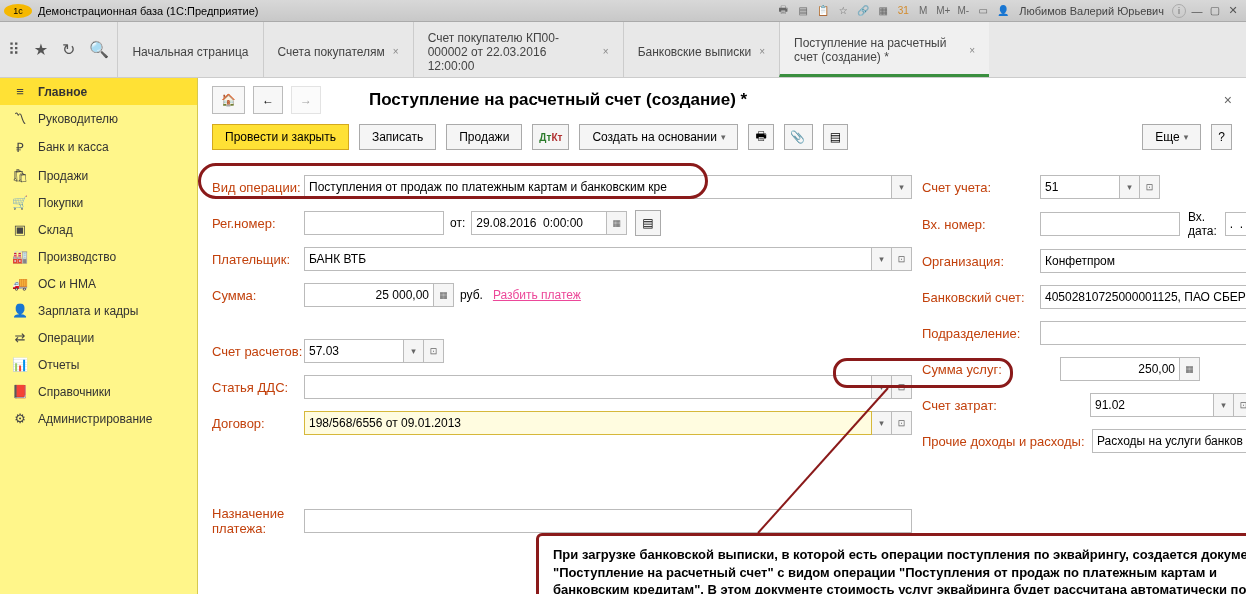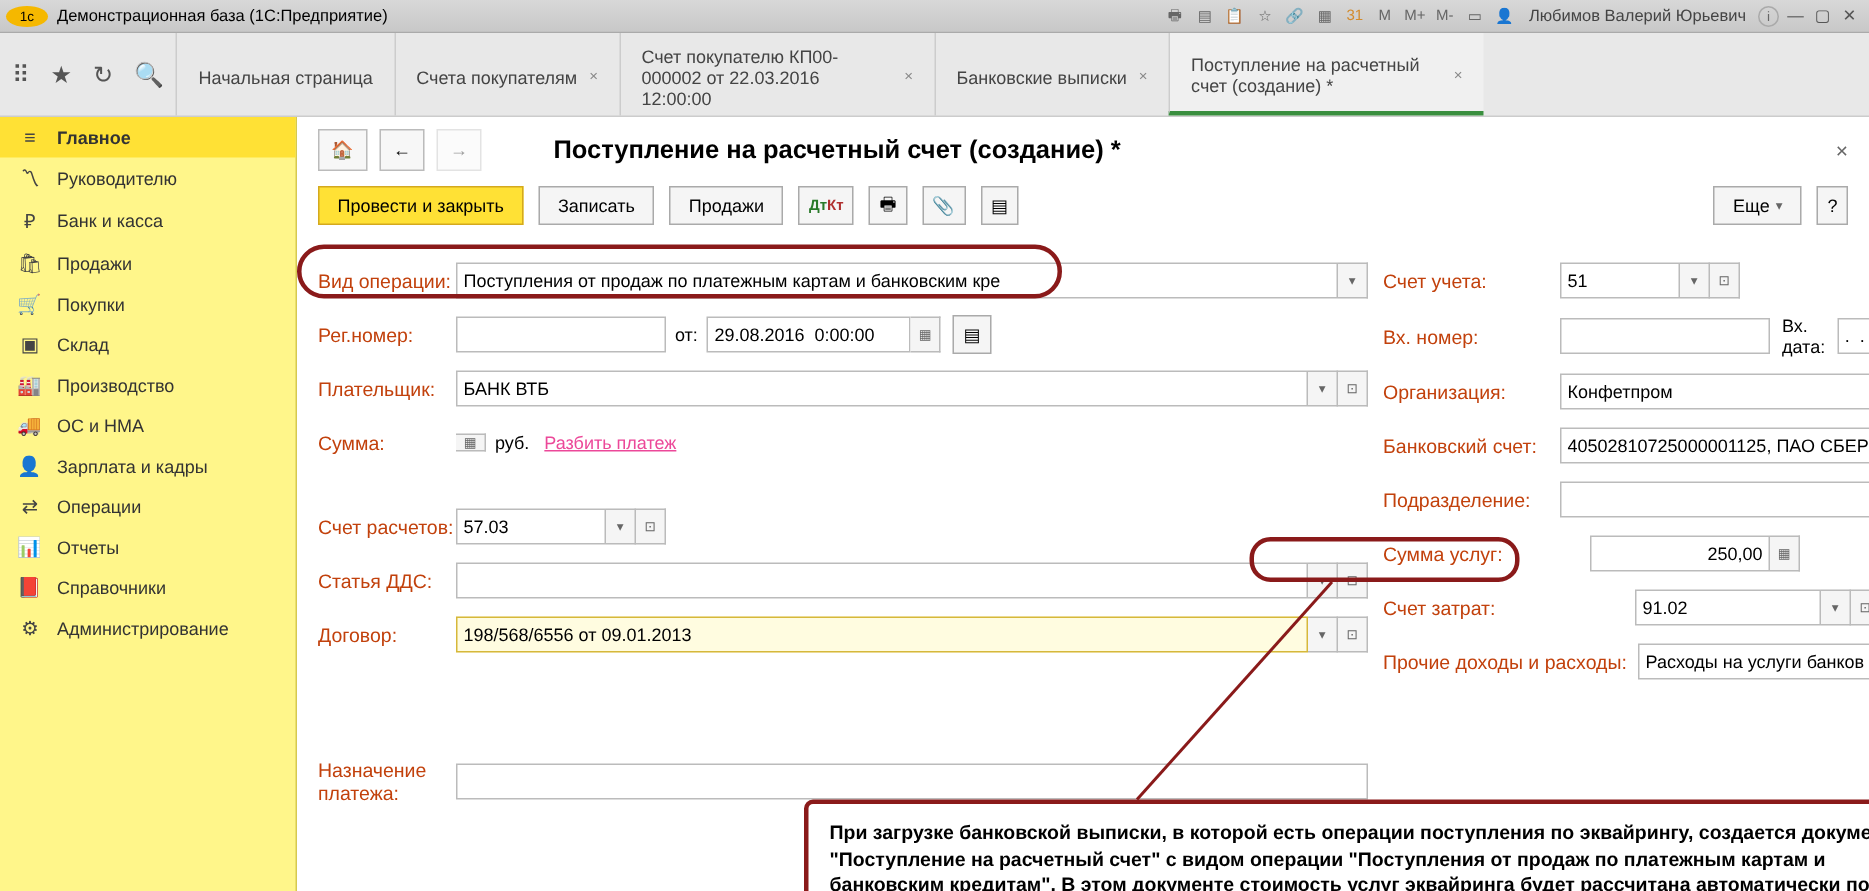--- a/index.html
+++ b/index.html
@@ -179,20 +179,21 @@
     </div>
 
     <div class="toolbar">
       <div class="btn pri">Провести и закрыть</div>
       <div class="btn">Записать</div>
       <div class="btn">Продажи</div>
       <div class="btn ic" style="color:#2a7a2a;font-size:10px;font-weight:bold;position:relative">
           <span style="color:#2a7a2a">Дт</span>
           <span style="color:#b03030">Кт</span>
         </div>
+      <div class="btn drop">Создать на основании</div>
       <div class="btn ic">🖶</div>
       <div class="btn ic">📎</div>
       <div class="btn ic">▤</div>
       <div style="flex:1"></div>
       <div class="btn drop">Еще</div>
       <div class="btn ic">?</div>
     </div>
 
     <div class="form">
 
@@ -218,20 +219,21 @@
           <span class="lbl">Плательщик:</span>
           <div class="inpwrap" style="flex:1">
             <input class="inp" style="flex: 1 1 0%;" value="БАНК ВТБ">
             <div class="dd">▾</div>
             <div class="dd">⊡</div>
           </div>
         </div>
         <div class="row">
           <span class="lbl">Сумма:</span>
           <div class="inpwrap">
+            <input class="inp" style="width: 130px; text-align: right;" value="25 000,00">
             <div class="dd">▦</div>
           </div>
           <span style="margin-left:6px">руб.</span>
           <span class="link">Разбить платеж</span>
         </div>
 
         <div style="height:20px"></div>
 
         <div class="row">
           <span class="lbl">Счет расчетов:</span>

